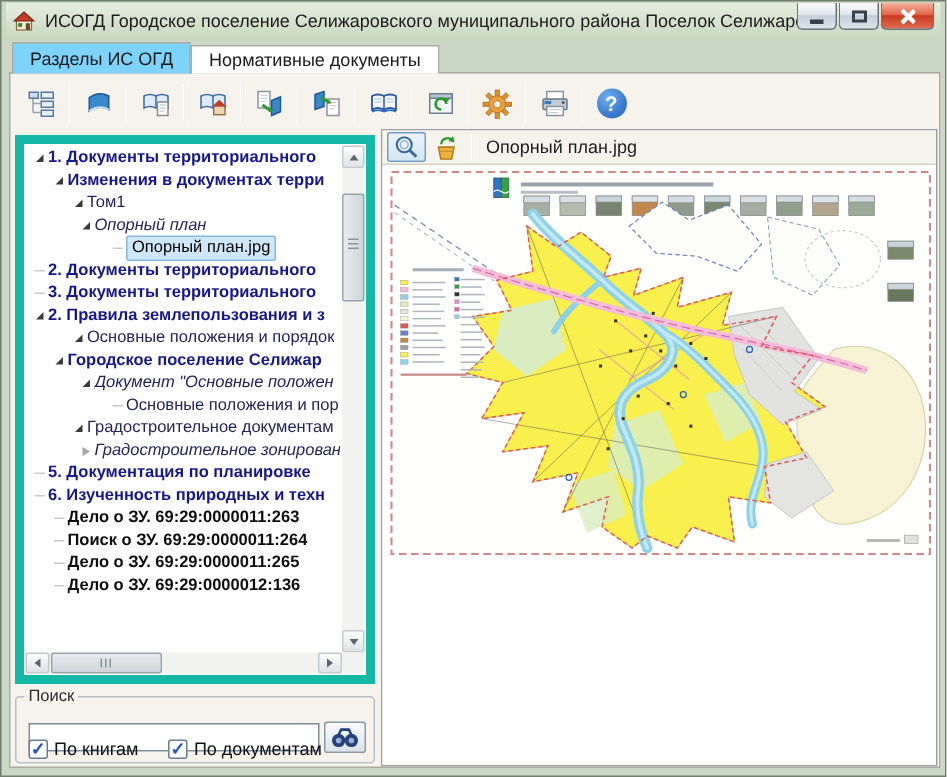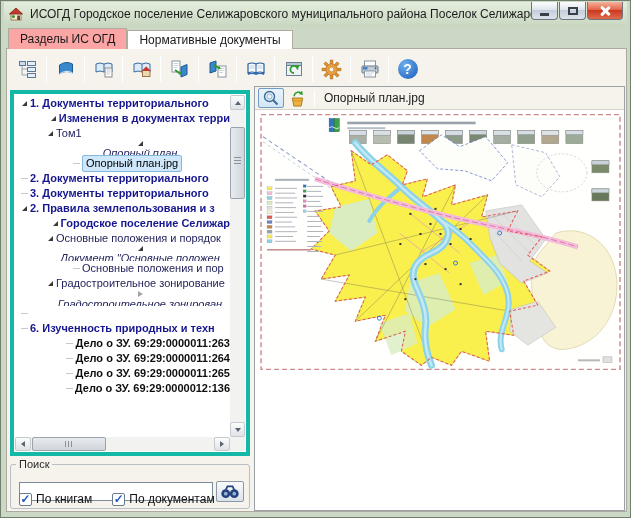--- a/index.html
+++ b/index.html
@@ -20,43 +20,43 @@
   .wb.close { width:36px; background:linear-gradient(#f6b29c,#e2654a 45%,#c93a20 50%,#e06a4e); }
   .g-min { width:9px; height:3px; background:#3a4046; margin-top:7px; }
   .g-max { width:10px; height:8px; border:2px solid #3a4046; }
   .g-x { position:relative; width:12px; height:12px; }
   .g-x::before,.g-x::after { content:""; position:absolute; left:5px; top:0;
     width:2.6px; height:12px; background:#fff; border-radius:1px; }
   .g-x::before { transform:rotate(45deg);} .g-x::after { transform:rotate(-45deg);}
   
   .tabs { position:absolute; left:7px; top:27px; height:21px; display:flex; align-items:flex-end; z-index:5; }
   .tab { font-size:12px; color:#1a1a1a; padding:0 11px; white-space:nowrap; cursor:pointer; }
-  .tab.active { height:21px; line-height:21px; background:#fca5a5;
+  .tab.active { height:21px; line-height:21px; background:#7dd3fc;
     border:1px solid #aeab9e; border-bottom:none; position:relative; z-index:6; }
   .tab.inactive { height:19px; line-height:18px; background:#ffffff;
     border:1px solid #aeab9e; border-bottom:none; }
   
   .tabpanel { position:absolute; left:5px; top:47px; width:621px; height:464px;
     background:#f5f3ec; border:1px solid #aeab9e; }
   
   .toolbar { position:absolute; left:4px; top:3px; height:34px; display:flex; align-items:center; }
   .tbtn { width:33px; height:30px; display:flex; align-items:center; justify-content:center;
     border:1px solid transparent; cursor:pointer; }
   .tsep { width:1px; height:26px; background:#d0cdbf; border-right:1px solid #fff; margin:0 2px; }
   .helpico { width:20px; height:20px; border-radius:50%;
     background:radial-gradient(circle at 35% 30%, #6db0f0, #1a5ab8); color:#fff;
     font-size:14px; font-weight:bold; display:flex; align-items:center; justify-content:center; }
   
   .treepanel { position:absolute; left:3px; top:41px; width:240px; height:366px;
-    background:#fff; border:4px solid #14b8a6; }
+    background:#fff; border:6px solid #14b8a6; }
   .treerows { position:absolute; left:1px; top:2px; right:16px; bottom:15px; overflow:hidden; }
   .trow { height:15px; line-height:15px; display:flex; align-items:center;
     white-space:nowrap; cursor:pointer; font-size:11px; }
-  .lv0{padding-left:4px;} .lv1{padding-left:17px;justify-content:flex-end;} .lv2{padding-left:30px;}
-  .lv3{padding-left:35px;flex-direction:column;} .lv4{padding-left:56px;}
+  .lv0{padding-left:4px;} .lv1{padding-left:17px;} .lv2{padding-left:30px;}
+  .lv3{padding-left:35px;} .lv4{padding-left:56px;}
   .tg { width:11px; display:inline-flex; align-items:center; justify-content:center; flex:none; }
   .g-exp { width:0; height:0; border-left:5px solid transparent; border-bottom:5px solid #3a3a3a; }
   .g-col { width:0; height:0; border-left:5px solid #a6a6a6; border-top:3.5px solid transparent; border-bottom:3.5px solid transparent; }
   .g-dash { width:7px; height:1px; background:#c9c9c9; }
   .tl { overflow:hidden; }
   .nb { color:#16168f; font-weight:bold; }
   .nv { color:#23235c; }
   .ni { color:#23235c; font-style:italic; }
   .bb { color:#0d0d0d; font-weight:bold; }
   .sel { background:#cfe7fa; border:1px solid #86b7dc; border-radius:2px; padding:0 3px; color:#000; }
@@ -289,78 +289,79 @@
               <i class="g-dash"></i>
             </span>
             <span class="tl nb">3. Документы территориального</span>
           </div>
         <div class="trow lv0">
             <span class="tg">
               <i class="g-exp"></i>
             </span>
             <span class="tl nb">2. Правила землепользования и з</span>
           </div>
+        <div class="trow lv2">
+            <span class="tg">
+              <i class="g-exp"></i>
+            </span>
+            <span class="tl nv">Основные положения и порядок</span>
+          </div>
         <div class="trow lv1">
             <span class="tg">
               <i class="g-exp"></i>
             </span>
             <span class="tl nb">Городское поселение Селижар</span>
           </div>
+        <div class="trow lv3">
+            <span class="tg">
+              <i class="g-exp"></i>
+            </span>
+            <span class="tl ni">Документ "Основные положен</span>
+          </div>
+        <div class="trow lv4">
+            <span class="tg">
+              <i class="g-dash"></i>
+            </span>
+            <span class="tl nv">Основные положения и пор</span>
+          </div>
         <div class="trow lv2">
             <span class="tg">
               <i class="g-exp"></i>
             </span>
-            <span class="tl nv">Основные положения и порядок</span>
+            <span class="tl nv">Градостроительное документам</span>
           </div>
         <div class="trow lv3">
             <span class="tg">
-              <i class="g-exp"></i>
-            </span>
-            <span class="tl ni">Документ "Основные положен</span>
-          </div>
-        <div class="trow lv4">
-            <span class="tg">
-              <i class="g-dash"></i>
-            </span>
-            <span class="tl nv">Основные положения и пор</span>
-          </div>
-        <div class="trow lv2">
-            <span class="tg">
-              <i class="g-exp"></i>
-            </span>
-            <span class="tl nv">Градостроительное зонирование</span>
-          </div>
-        <div class="trow lv3">
-            <span class="tg">
               <i class="g-col"></i>
             </span>
             <span class="tl ni">Градостроительное зонирован</span>
           </div>
         <div class="trow lv0">
             <span class="tg">
               <i class="g-dash"></i>
             </span>
+            <span class="tl nb">5. Документация по планировке</span>
           </div>
         <div class="trow lv0">
             <span class="tg">
               <i class="g-dash"></i>
             </span>
             <span class="tl nb">6. Изученность природных и техн</span>
           </div>
         <div class="trow lv1">
             <span class="tg">
               <i class="g-dash"></i>
             </span>
             <span class="tl bb">Дело о ЗУ. 69:29:0000011:263</span>
           </div>
         <div class="trow lv1">
             <span class="tg">
               <i class="g-dash"></i>
             </span>
-            <span class="tl bb">Дело о ЗУ. 69:29:0000011:264</span>
+            <span class="tl bb">Поиск о ЗУ. 69:29:0000011:264</span>
           </div>
         <div class="trow lv1">
             <span class="tg">
               <i class="g-dash"></i>
             </span>
             <span class="tl bb">Дело о ЗУ. 69:29:0000011:265</span>
           </div>
         <div class="trow lv1">
             <span class="tg">
               <i class="g-dash"></i>

